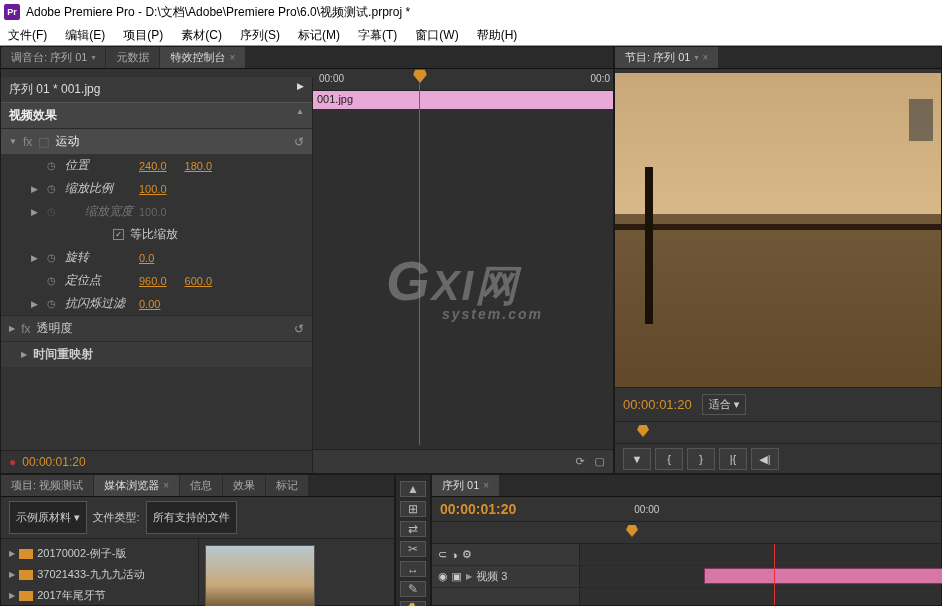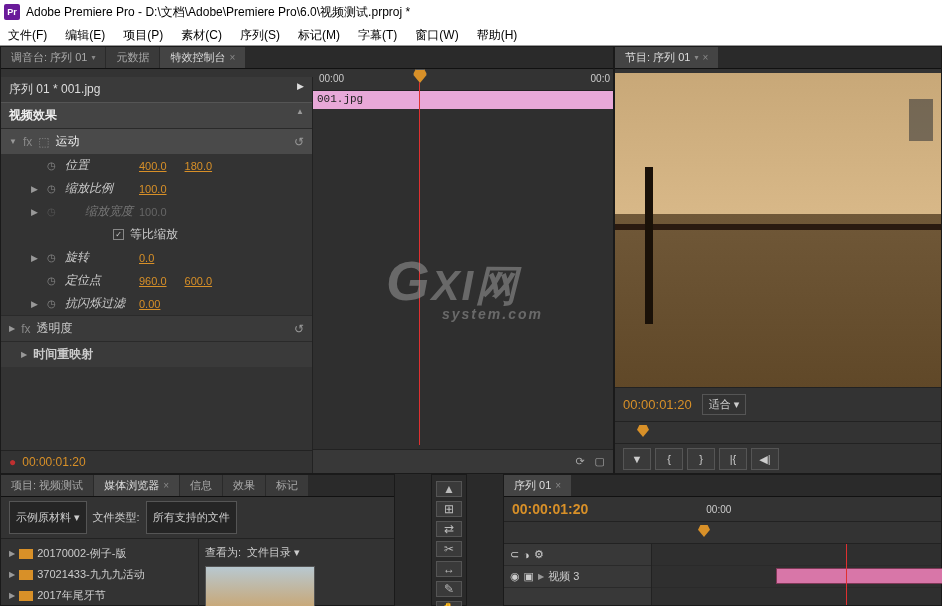--- a/index.html
+++ b/index.html
@@ -6,21 +6,21 @@
 body { background: #2a2a2a; color: #ccc; font-size: 12px; width: 942px; height: 606px; overflow: hidden; position: relative; }
 .titlebar { background: #fff; height: 24px; display: flex; align-items: center; padding: 0 4px; color: #000; }
 .titlebar .logo { width: 16px; height: 16px; background: #6a1b9a; border-radius: 2px; margin-right: 6px; display: flex; align-items: center; justify-content: center; color: #fff; font-size: 9px; font-weight: bold; }
 .titlebar .title { font-size: 12px; }
 .menubar { background: #fff; height: 22px; display: flex; gap: 18px; padding: 0 8px; color: #000; border-bottom: 1px solid #999; }
 .menubar span { cursor: pointer; line-height: 22px; }
 .workspace { display: flex; height: calc(100% - 46px); }
 .left-top { width: 614px; height: 428px; display: flex; flex-direction: column; border: 1px solid #1a1a1a; background: #333; }
 .right-top { flex: 1; height: 428px; border: 1px solid #1a1a1a; background: #333; display: flex; flex-direction: column; }
 .main-split { display: flex; width: 100%; }
-.bottom-row { display: flex; width: 100%; height: calc(100% - 428px); gap: 36px; }
+.bottom-row { display: flex; width: 100%; height: calc(100% - 428px); }
 .tabstrip { height: 22px; display: flex; gap: 1px; background: #2a2a2a; border-bottom: 1px solid #111; }
 .tab { padding: 3px 10px; background: #3a3a3a; font-size: 11px; color: #aaa; cursor: pointer; display: flex; align-items: center; gap: 4px; }
 .tab.active { background: #444; color: #ddd; }
 .tab .closex { font-size: 10px; color: #888; }
 .tab .menutri { font-size: 8px; color: #888; }
 .panel-body { flex: 1; display: flex; }
 .effects-col { width: 312px; border-right: 1px solid #222; display: flex; flex-direction: column; margin-top: 8px; }
 .effects-header { display: flex; justify-content: space-between; padding: 4px 8px; background: #3a3a3a; color: #ddd; }
 .effects-header .arrow { font-size: 9px; }
 .section-hdr { background: #444; padding: 4px 8px; color: #eee; font-weight: bold; border-top: 1px solid #555; display: flex; justify-content: space-between; }
@@ -31,21 +31,21 @@
 .prop-row .sw { width: 12px; height: 12px; color: #888; font-size: 10px; }
 .prop-row .label { width: 68px; color: #ccc; font-style: italic; }
 .prop-row .label.dim { color: #777; text-align: right; }
 .prop-row .val { color: #d89028; text-decoration: underline; font-size: 11px; }
 .prop-row .val + .val { margin-left: 12px; }
 .prop-row .chk { width: 11px; height: 11px; border: 1px solid #888; display: inline-flex; align-items: center; justify-content: center; font-size: 8px; color: #ccc; }
 .effects-footer { margin-top: auto; padding: 4px 8px; color: #d89028; border-top: 1px solid #222; display: flex; align-items: center; gap: 6px; }
 .mini-timeline { flex: 1; position: relative; background: #2f2f2f; }
 .mt-ruler { height: 22px; background: #333; border-bottom: 1px solid #222; position: relative; font-size: 10px; color: #ccc; }
 .mt-ruler .tick { position: absolute; top: 4px; }
-.mt-clip { position: absolute; top: 22px; height: 18px; background: #e8a8d8; color: #222; font-size: 11px; padding: 2px 4px; left: 0; right: 0; font-family: Liberation Mono, monospace; }
+.mt-clip { position: absolute; top: 22px; height: 18px; background: #e8a8d8; color: #222; font-size: 11px; padding: 2px 4px; left: 0; right: 0; }
 .playhead { position: absolute; top: 0; bottom: 28px; width: 1px; background: #e03030; left: 106px; }
 .playhead::before { content: ''; position: absolute; top: 0; left: -6px; width: 12px; height: 12px; background: #d89028; border: 1px solid #555; clip-path: polygon(20% 0, 80% 0, 100% 40%, 50% 100%, 0 40%); }
 .mt-footer { position: absolute; bottom: 0; left: 0; right: 0; height: 24px; background: #383838; border-top: 1px solid #222; display: flex; justify-content: flex-end; align-items: center; gap: 10px; padding: 0 8px; }
 .mt-footer .icon { color: #aaa; font-size: 11px; }
 .preview-img { flex: 1; background: linear-gradient(180deg, #c8a878 0%, #d8b888 45%, #705838 45%, #604828 100%); position: relative; margin: 4px 0 0 0; }
 .preview-controls { padding: 6px 8px; display: flex; align-items: center; gap: 10px; border-top: 1px solid #222; }
 .preview-controls .tc { color: #d89028; font-size: 13px; }
 .preview-controls .dd { background: #333; border: 1px solid #555; padding: 2px 6px; font-size: 11px; text-align: right; }
 .preview-ruler { height: 22px; position: relative; background: #333; border-top: 1px solid #222; }
 .preview-ruler .ph { position: absolute; top: 3px; left: 22px; width: 12px; height: 12px; background: #d89028; clip-path: polygon(20% 0, 80% 0, 100% 40%, 50% 100%, 0 40%); }
@@ -132,21 +132,21 @@
         <span class="tri">▼</span>
               <span style="color:#888">fx</span>
               <span style="color:#888">⬚</span>
         <span style="color:#eee">运动</span>
         <span style="margin-left:auto;color:#999">↺</span>
       </div>
       <div class="prop-row">
         <span class="expand"></span>
               <span class="sw">◷</span>
         <span class="label">位置</span>
-        <span class="val">400.0</span>
+        <span class="val">240.0</span>
         <span class="val">180.0</span>
       </div>
       <div class="prop-row">
         <span class="expand">▶</span>
               <span class="sw">◷</span>
         <span class="label">缩放比例</span>
         <span class="val">100.0</span>
       </div>
       <div class="prop-row">
         <span class="expand">▶</span>
@@ -282,24 +282,20 @@
               <span>2017年尾牙节</span>
             </div>
       <div class="node">
               <span class="tri">▶</span>
               <span class="folder"></span>
               <span>2017年奔腾校企合作首</span>
             </div>
 
     </div>
     <div class="thumbview">
-      <div class="hdr">
-        <span class="lbl">查看为:</span>
-        <span class="sel"><span>文件目录</span> ▾</span>
-      </div>
       <div class="thumb"></div>
     </div>
   </div>
 </div>
 
 <div class="bottom-mid">
   <div class="tool">▲</div>
   <div class="tool">⊞</div>
   <div class="tool">⇄</div>
   <div class="tool">✂</div>

